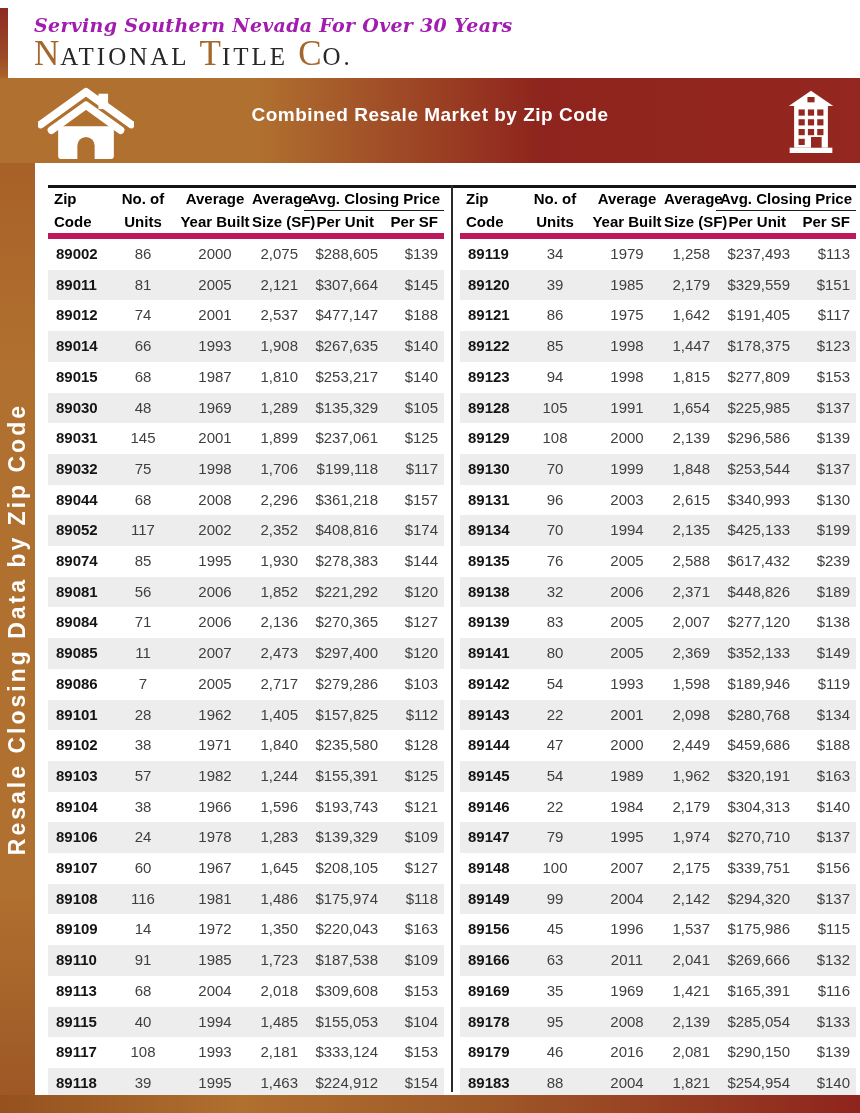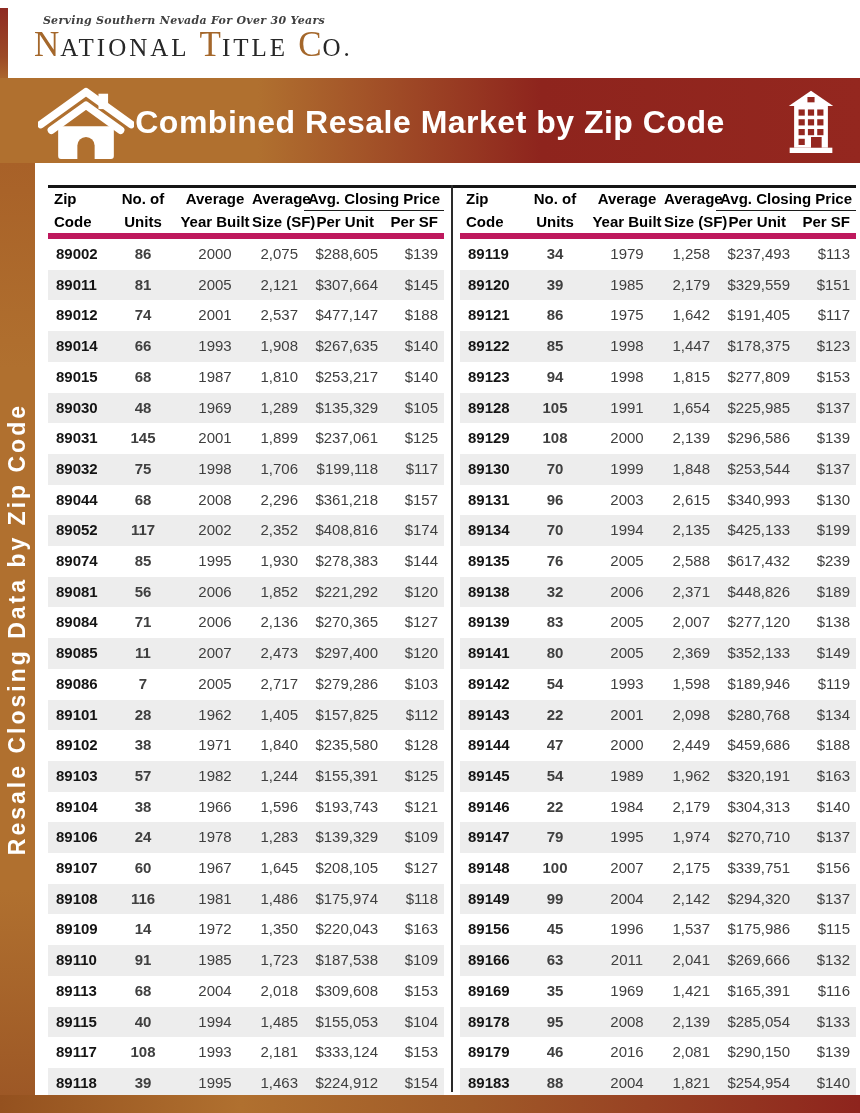--- a/index.html
+++ b/index.html
@@ -5,31 +5,31 @@
   html,body{margin:0;padding:0;}
   body{font-family:"Liberation Sans",sans-serif;background:#fff;}
   .page{position:relative;width:860px;height:1113px;background:#ffffff;overflow:hidden;}
 
   
   .top-header{position:absolute;left:0;top:0;width:860px;height:78px;background:#fff;}
   .left-sliver{position:absolute;left:0;top:8px;width:8px;height:70px;
     background:linear-gradient(180deg,#8E2A22 0%,#9c4a26 70%,#ab652c 100%);}
   .logo{position:absolute;left:34px;top:14px;width:300px;text-align:center;}
   .logo-tagline{font-family:"DejaVu Serif",serif;font-style:italic;font-weight:700;
-    font-size:11px;color:#404040;letter-spacing:.3px;white-space:nowrap;}
+    font-size:19px;color:#a21caf;letter-spacing:.3px;white-space:nowrap;}
   .logo-name{margin-top:1px;font-family:"Liberation Serif",serif;color:#272727;
     font-size:25px;letter-spacing:3px;white-space:nowrap;line-height:34px;}
   .logo-word{margin-right:10px;}
   .logo-initial{font-size:35px;color:#A4672B;letter-spacing:1px;}
 
   
   .banner{position:absolute;left:0;top:78px;width:860px;height:85px;
     background:linear-gradient(90deg,#B0702F 0%,#B0702F 30%,#8E241D 63%,#94271F 100%);}
   .banner-title{position:absolute;left:0;right:0;top:26px;text-align:center;
-    color:#fff;font-weight:700;font-size:32px;letter-spacing:.5px;}
+    color:#fff;font-weight:700;font-size:19px;letter-spacing:.5px;}
   .house-icon{position:absolute;left:38px;top:9px;}
   .building-icon{position:absolute;right:22px;top:11px;}
 
   
   .sidebar-strip{position:absolute;left:0;top:163px;width:35px;height:932px;
     background:linear-gradient(180deg,#a86128 0%,#B0702F 22%,#B0702F 78%,#9d5826 100%);
     display:flex;align-items:center;justify-content:center;}
   .sidebar-label{writing-mode:vertical-rl;transform:rotate(180deg);
     color:#fff;font-weight:700;font-size:23px;letter-spacing:3px;white-space:nowrap;}
 
@@ -40,21 +40,21 @@
   .v-divider{position:absolute;left:403px;top:0;width:2px;height:907px;background:#2a2a2a;}
   .ztable{position:absolute;top:3px;border-collapse:collapse;table-layout:fixed;width:396px;}
   .ztable.left{left:0;}
   .ztable.right{left:412px;}
   .ztable th{font-size:15px;font-weight:700;color:#000;padding:0;line-height:22px;height:22px;white-space:nowrap;}
   .ztable td{font-size:15px;color:#3f3f3f;padding:0;height:30.7px;line-height:30.7px;white-space:nowrap;}
   .ztable tbody tr:nth-child(even) td{background:#EDEDED;}
   .ztable .hr2 th{border-bottom:6px solid #be185d;}
   th.span-price{border-bottom:1.5px solid #1c1c1c;text-align:center;}
   .c0{text-align:left;padding-left:8px !important;font-weight:700;color:#141414 !important;}
-  .c1{text-align:center;font-weight:bold;}
+  .c1{text-align:center;}
   .c2{text-align:center;}
   .c3{text-align:right;padding-right:6px !important;}
   .c4{text-align:right;padding-right:6px !important;}
   .c5{text-align:right;padding-right:6px !important;}
   th.hc0{text-align:left;padding-left:6px;}
   th.hc1{text-align:center;}
   th.hc2{text-align:center;}
   th.hc3{text-align:center;}
   th.hc4{text-align:right;padding-right:10px;margin-left:40px;}
   th.hc5{text-align:right;padding-right:6px;}

